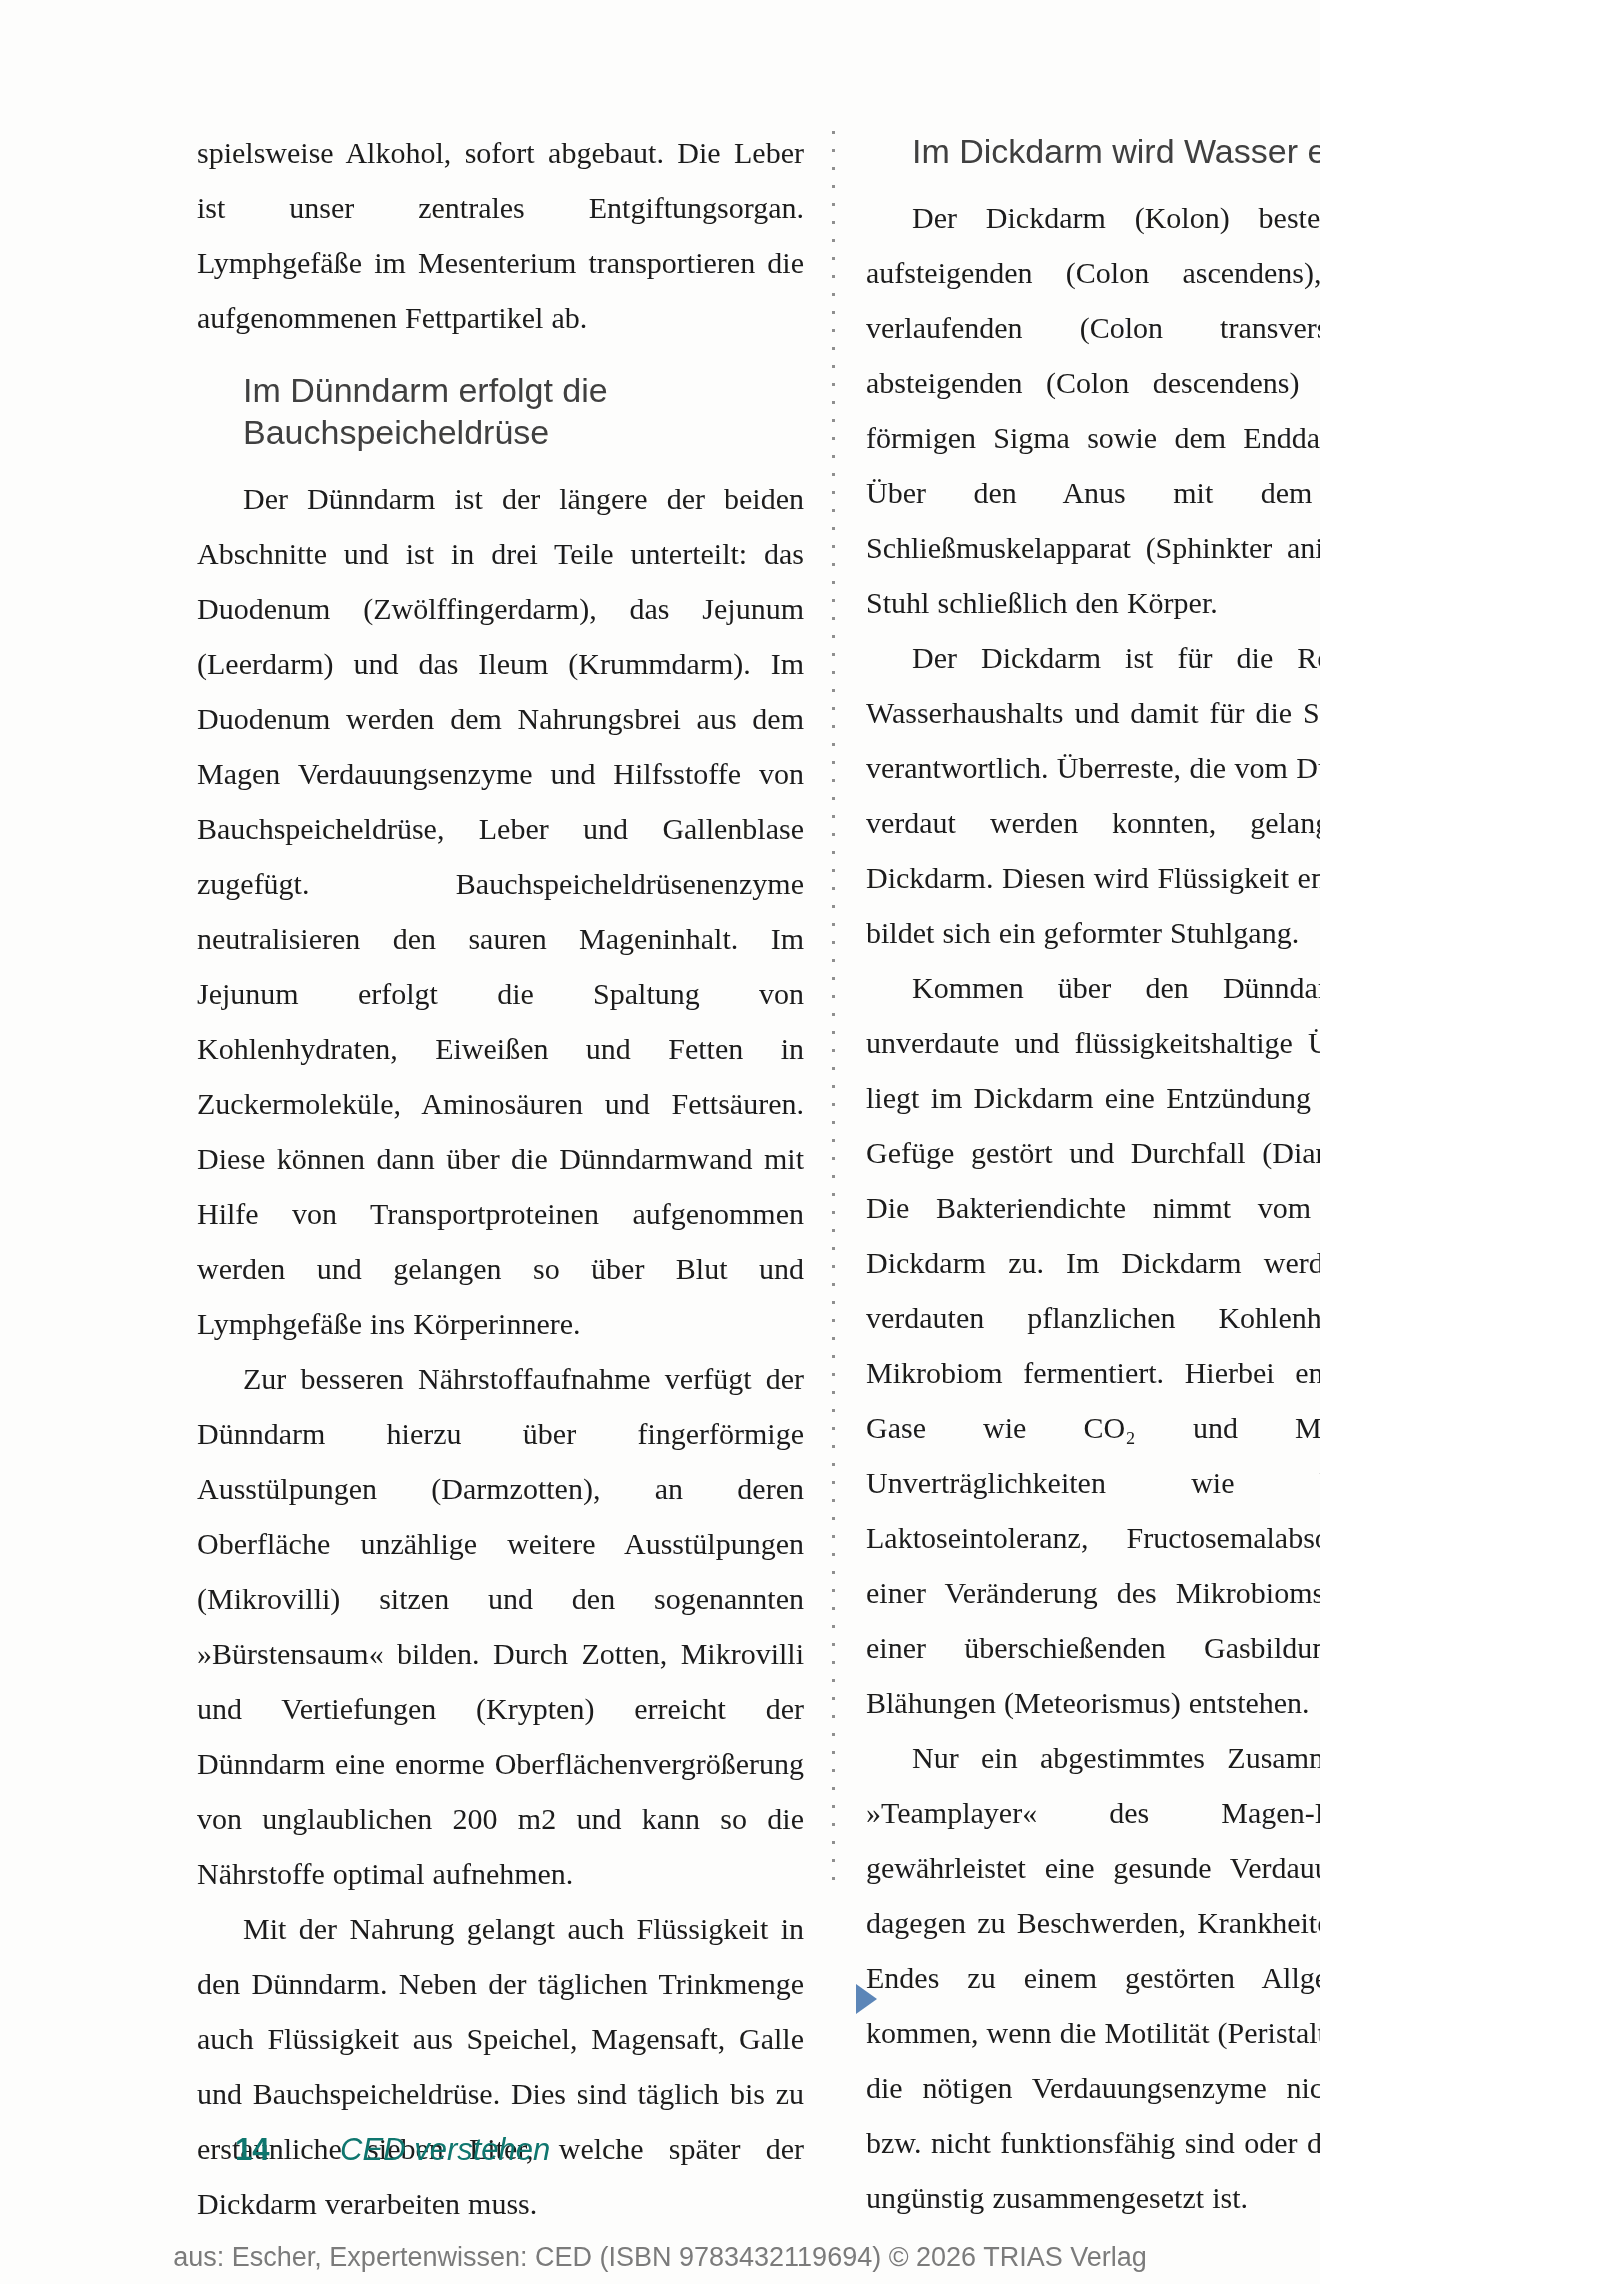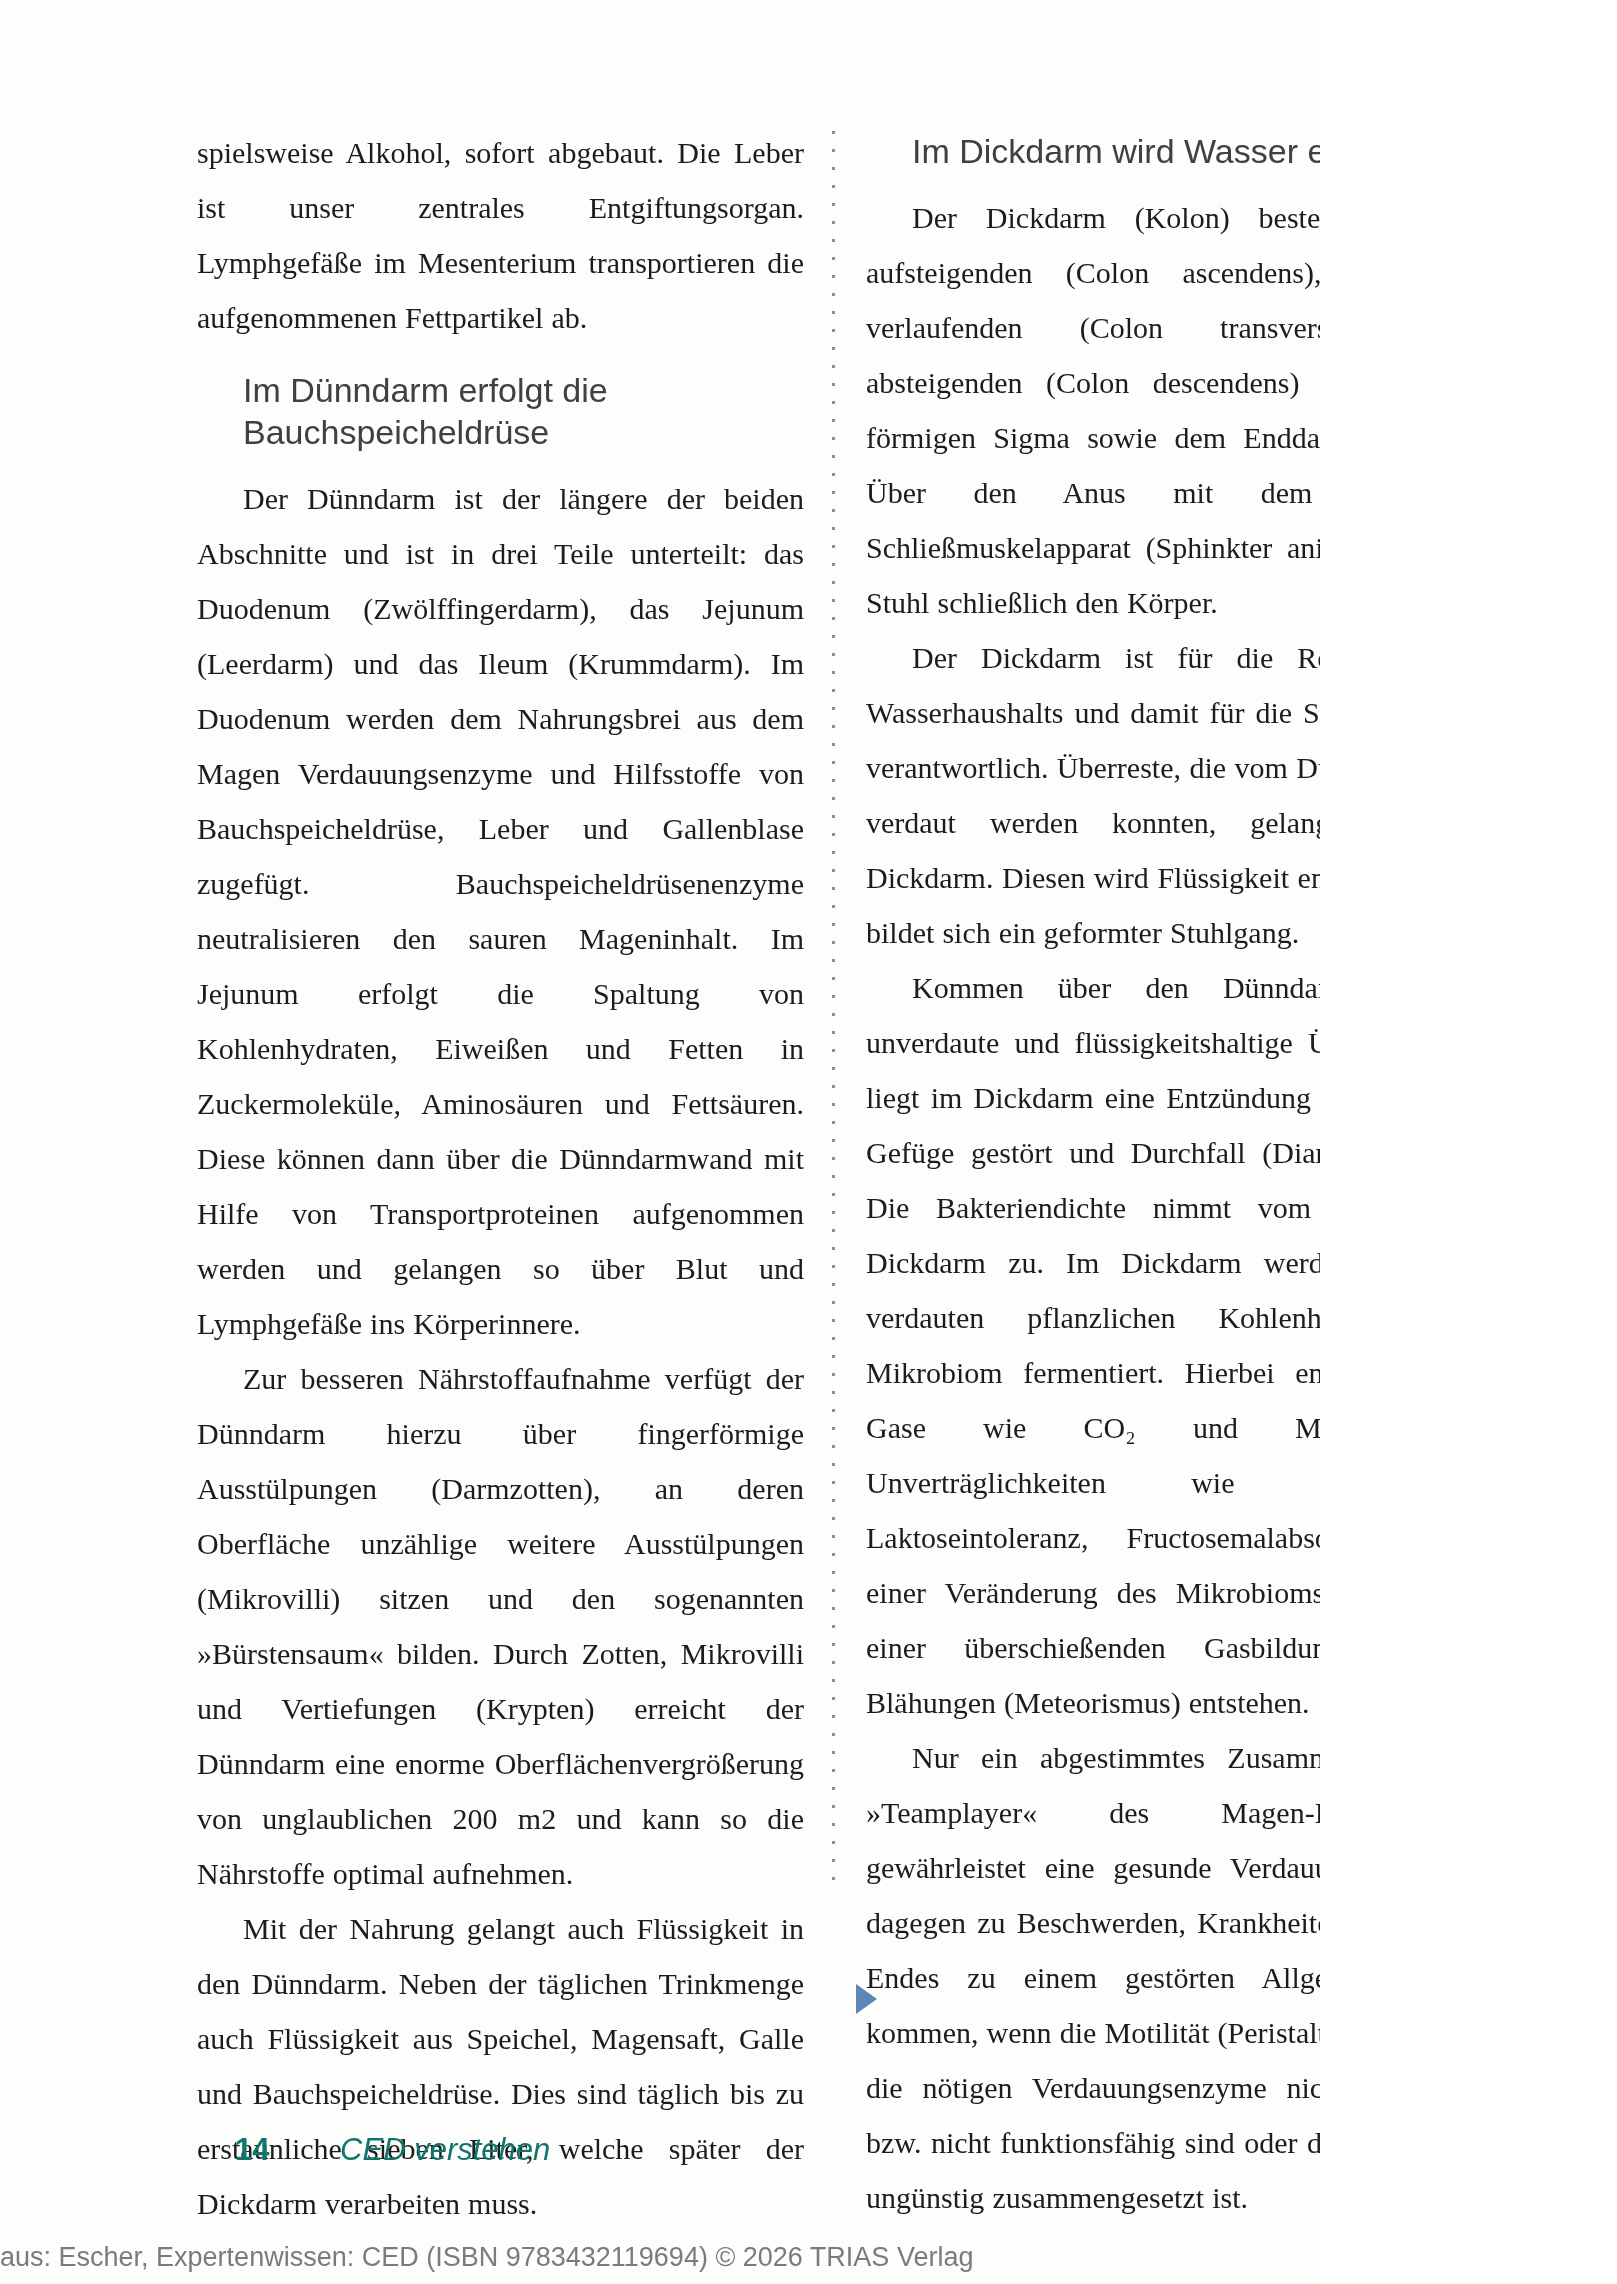--- a/index.html
+++ b/index.html
@@ -100,21 +100,21 @@
     font-style: italic;
     display: inline-block;
     margin-left: 62px;
   }
 
   #credit-line {
     position: absolute;
     left: 0;
     right: 0;
     top: 2242px;
-    text-align: left;
+    text-align: center;
     font-family: "Liberation Sans", "DejaVu Sans", sans-serif;
     font-size: 27px;
     color: #7b7b7b;
   }
 </style>
 </head>
 <body>
 
 <div id="page">
 

